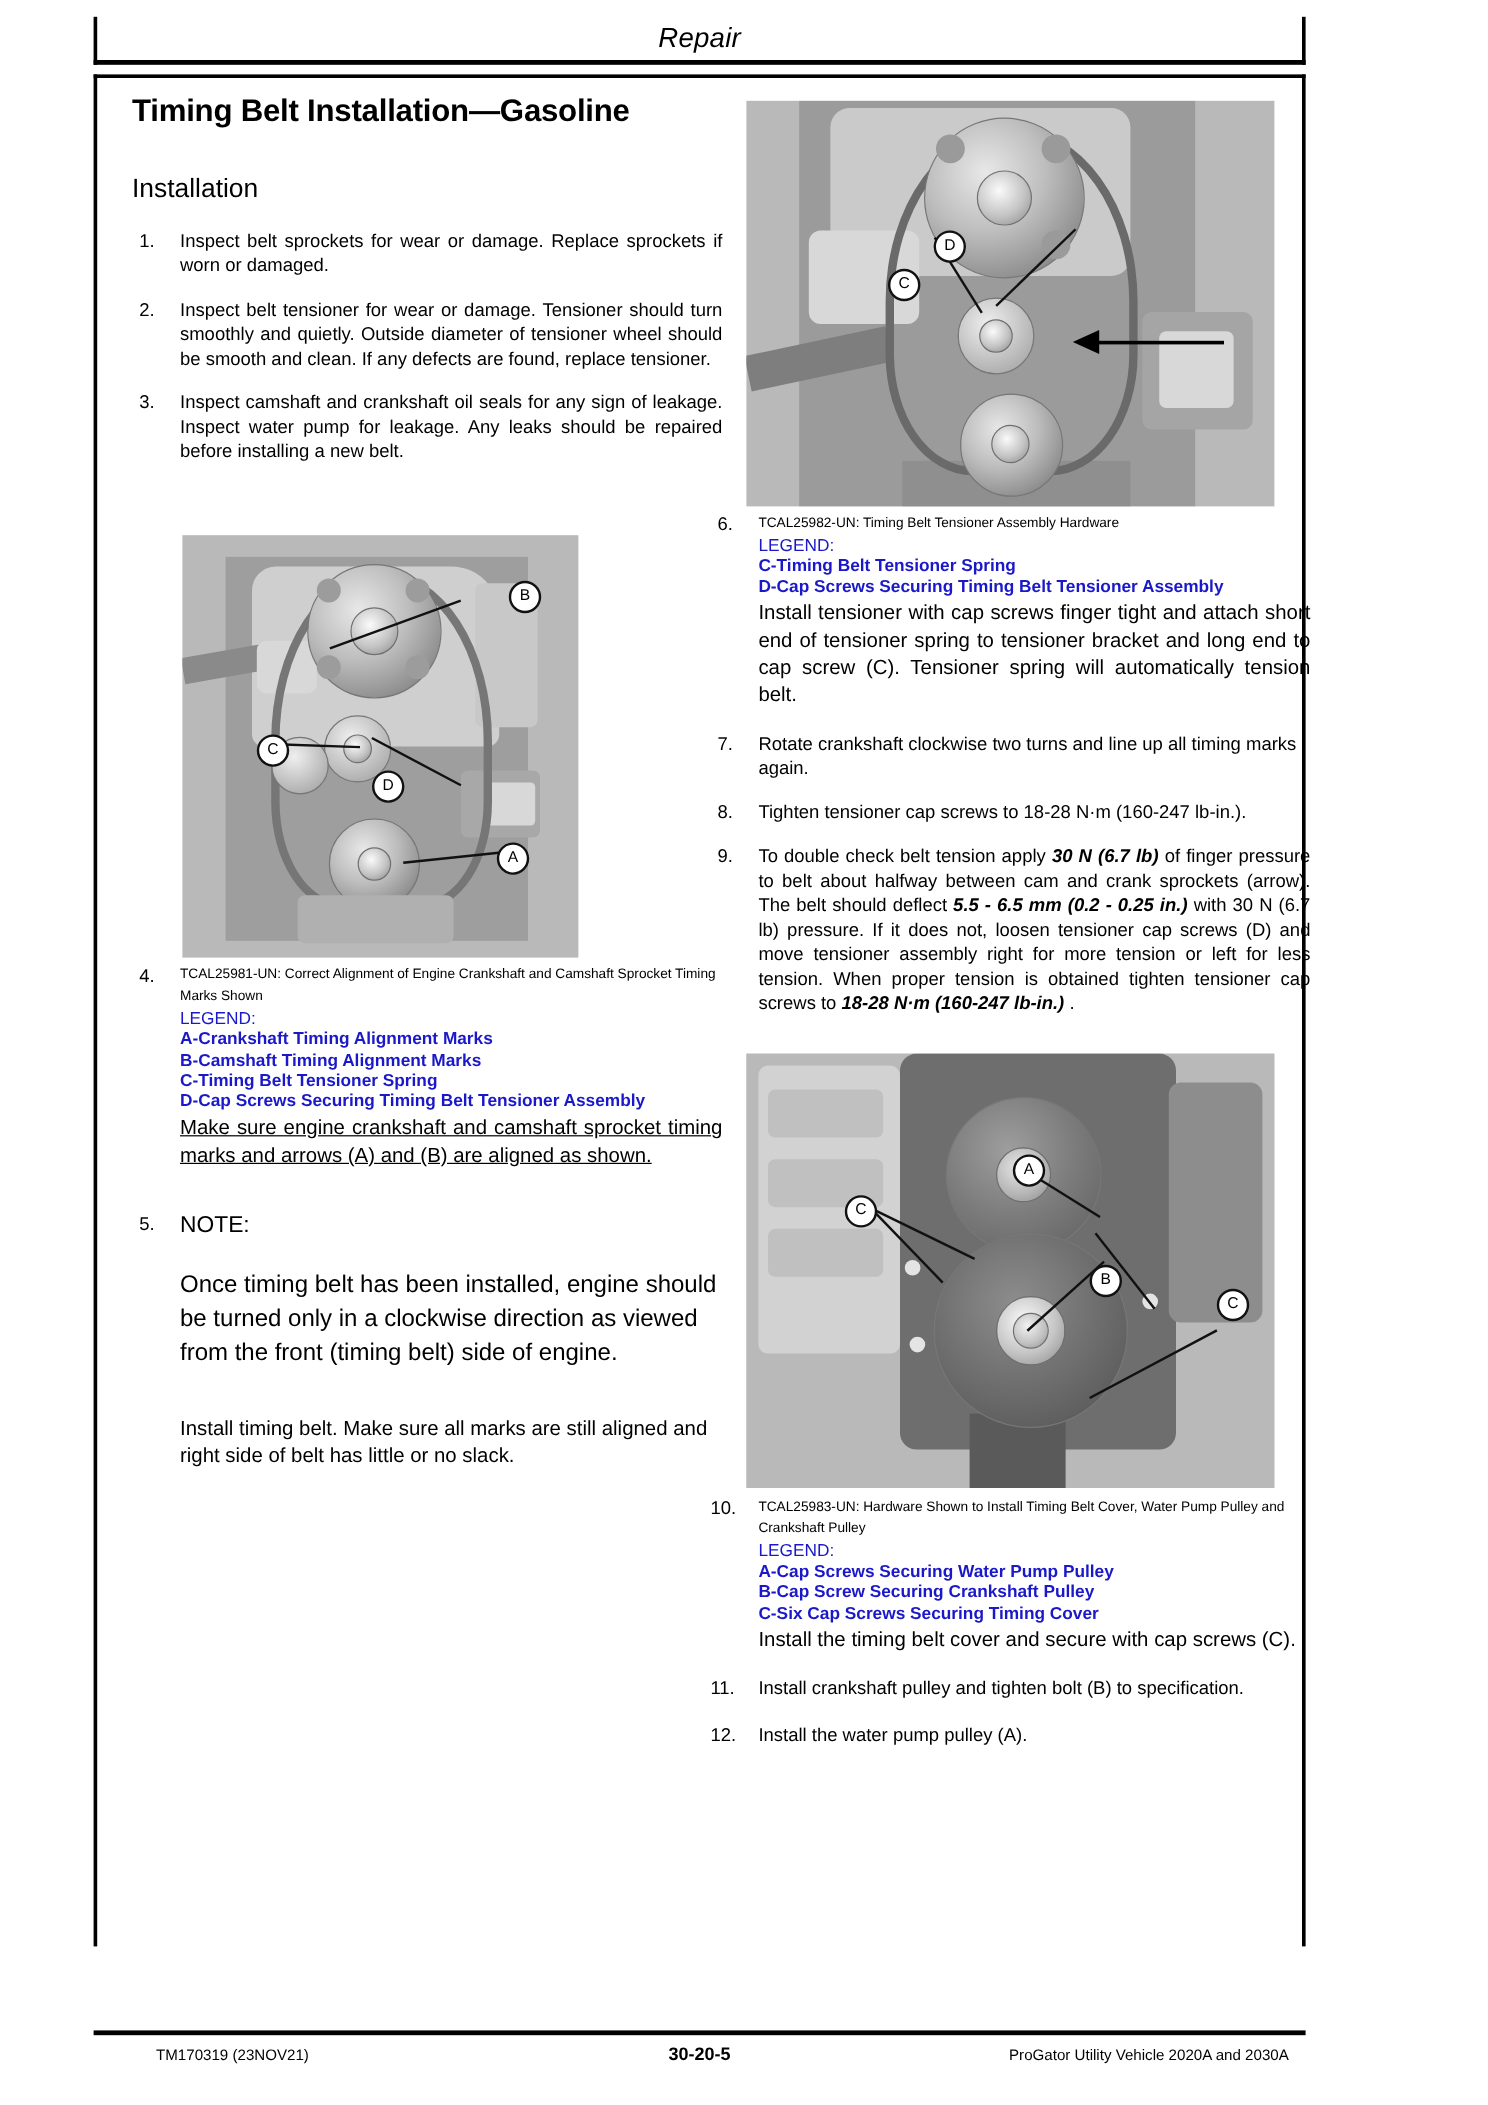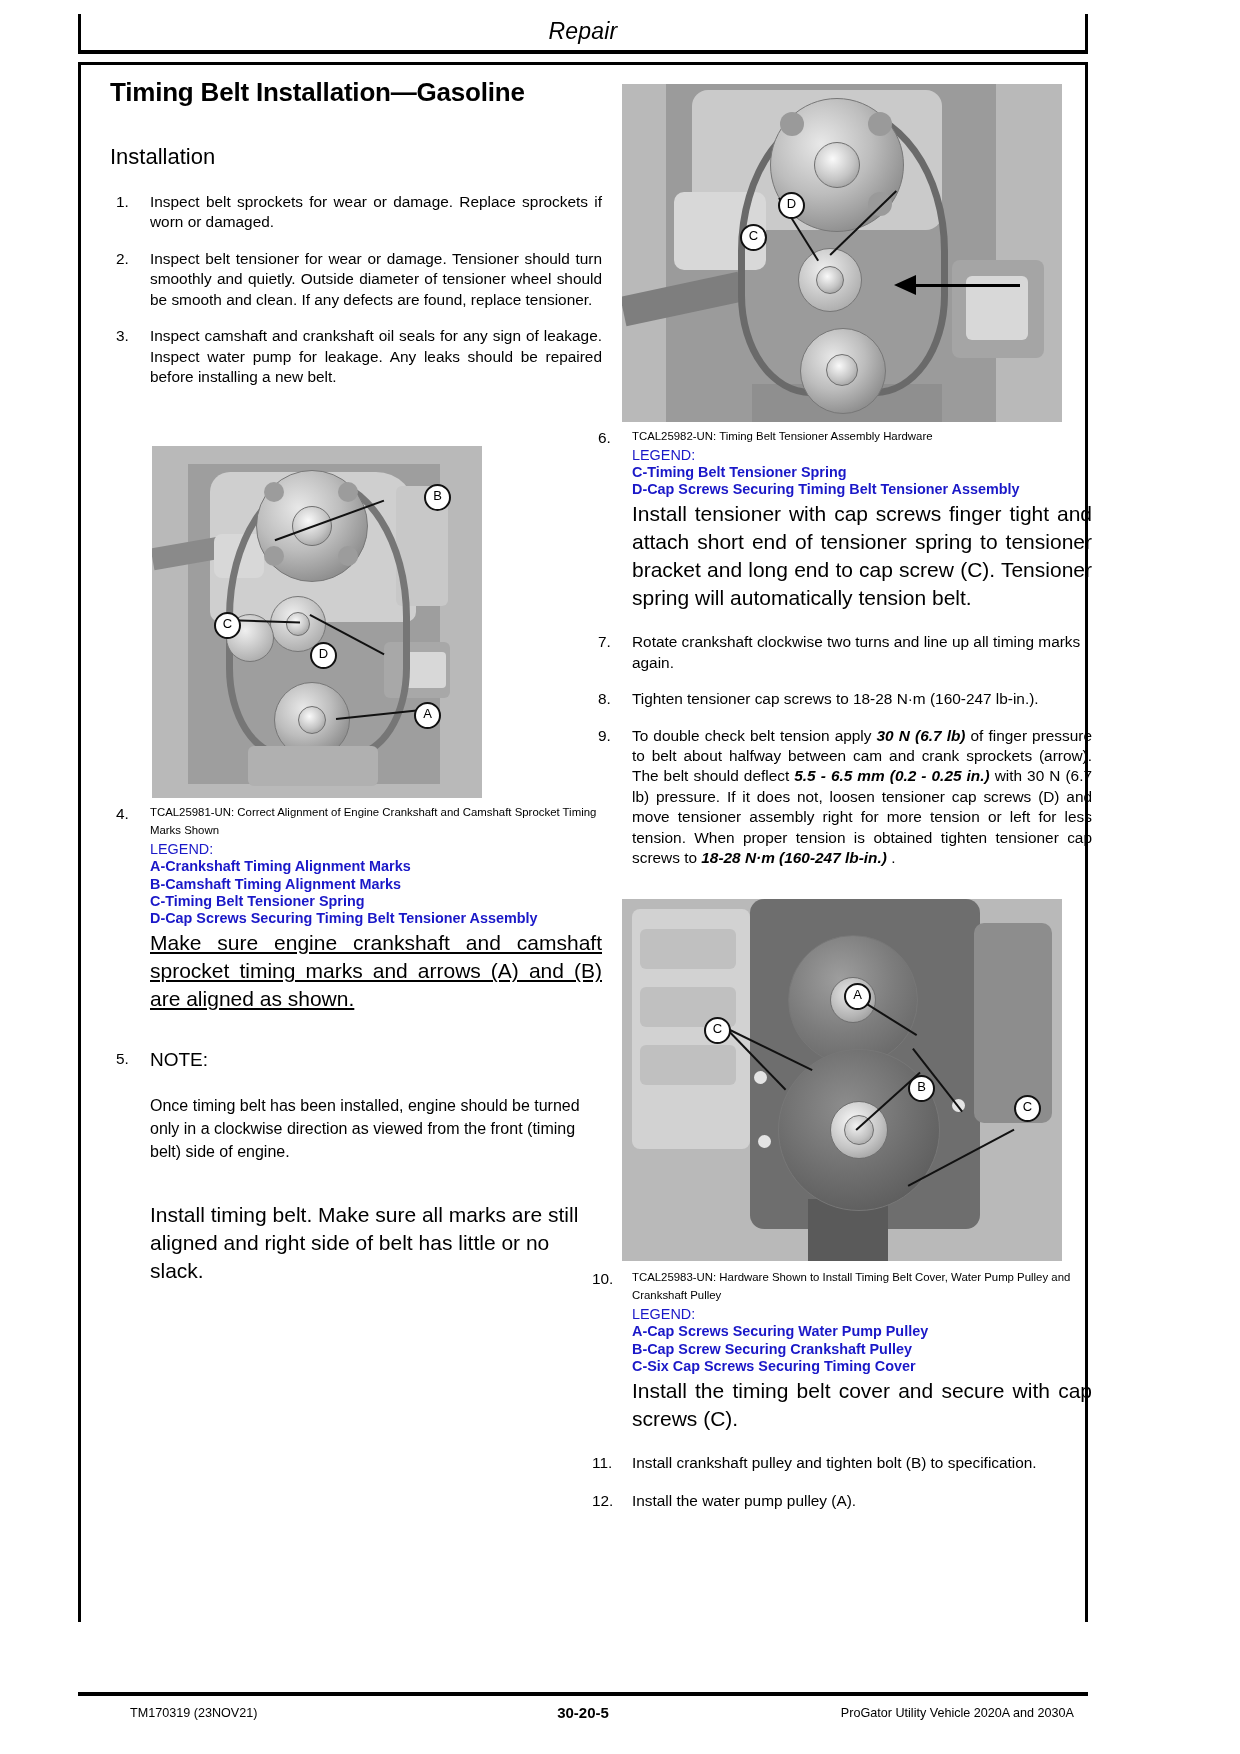--- a/index.html
+++ b/index.html
@@ -23,21 +23,21 @@
   ol.steps{list-style:none;margin:0;padding:0;}
   li.step{position:relative;padding-left:40px;margin-top:16px;font-size:15.4px;line-height:1.33;text-align:justify;}
   li.step .num{position:absolute;left:6px;top:0;width:28px;text-align:left;font-size:15.4px;}
   li.step.noj{text-align:left;}
 
   .fig{background:#b9b9b9;position:relative;overflow:hidden;}
   .figcap{font-size:11.4px;line-height:1.45;color:#000;}
   .legend{color:#1a18c8;font-size:14.4px;line-height:1.2;}
   .legend .lh{font-weight:400;}
   .legend .li{font-weight:bold;}
-  .para{font-size:21px;line-height:1.33;text-align:justify;}
+  .para{font-size:17px;line-height:1.33;text-align:justify;}
   .para.left{text-align:left;}
   b.bi{font-weight:bold;font-style:italic;}
 
   
   .caprow{position:relative;padding-left:40px;margin-top:4px;}
   .caprow .num{position:absolute;left:6px;top:1px;font-size:15.4px;}
 
   
   .foot-rule{position:absolute;left:78px;top:1692px;width:1010px;height:0;border-top:4px solid #000;}
   .foot{position:absolute;left:78px;top:1706px;width:1010px;height:30px;font-size:12.6px;}
@@ -141,21 +141,21 @@
         <div class="li">B-Camshaft Timing Alignment Marks</div>
         <div class="li">C-Timing Belt Tensioner Spring</div>
         <div class="li">D-Cap Screws Securing Timing Belt Tensioner Assembly</div>
       </div>
       <div class="para" style="margin-top:2px;text-decoration:underline;">Make sure engine crankshaft and camshaft sprocket timing marks and arrows (A) and (B) are aligned as shown.</div>
     </div>
 
     <div class="caprow" style="margin-top:36px;">
       <span class="num">5.</span>
       <div style="font-size:19px;">NOTE:</div>
-      <div class="para left" style="margin-top:24px;font-size:16px;line-height:1.42;">Once timing belt has been installed, engine should be turned only in a clockwise direction as viewed from the front (timing belt) side of engine.</div>
+      <div class="para left" style="margin-top:24px;font-size:20px;line-height:1.42;">Once timing belt has been installed, engine should be turned only in a clockwise direction as viewed from the front (timing belt) side of engine.</div>
       <div class="para left" style="margin-top:38px;">Install timing belt. Make sure all marks are still aligned and right side of belt has little or no slack.</div>
     </div>
   </div>
 
   <div class="colR">
 
     <div class="fig" style="margin-top:12px;margin-left:30px;width:440px;height:338px;">
       <div class="mech" style="left:44px;top:0px;width:330px;height:338px;background:#9b9b9b;"></div>
       <div class="light" style="left:70px;top:6px;width:250px;height:140px;background:#cacaca;border-radius:16px;"></div>
       <div class="dark" style="left:0px;top:200px;width:120px;height:30px;background:#7e7e7e;transform:rotate(-12deg);"></div>

